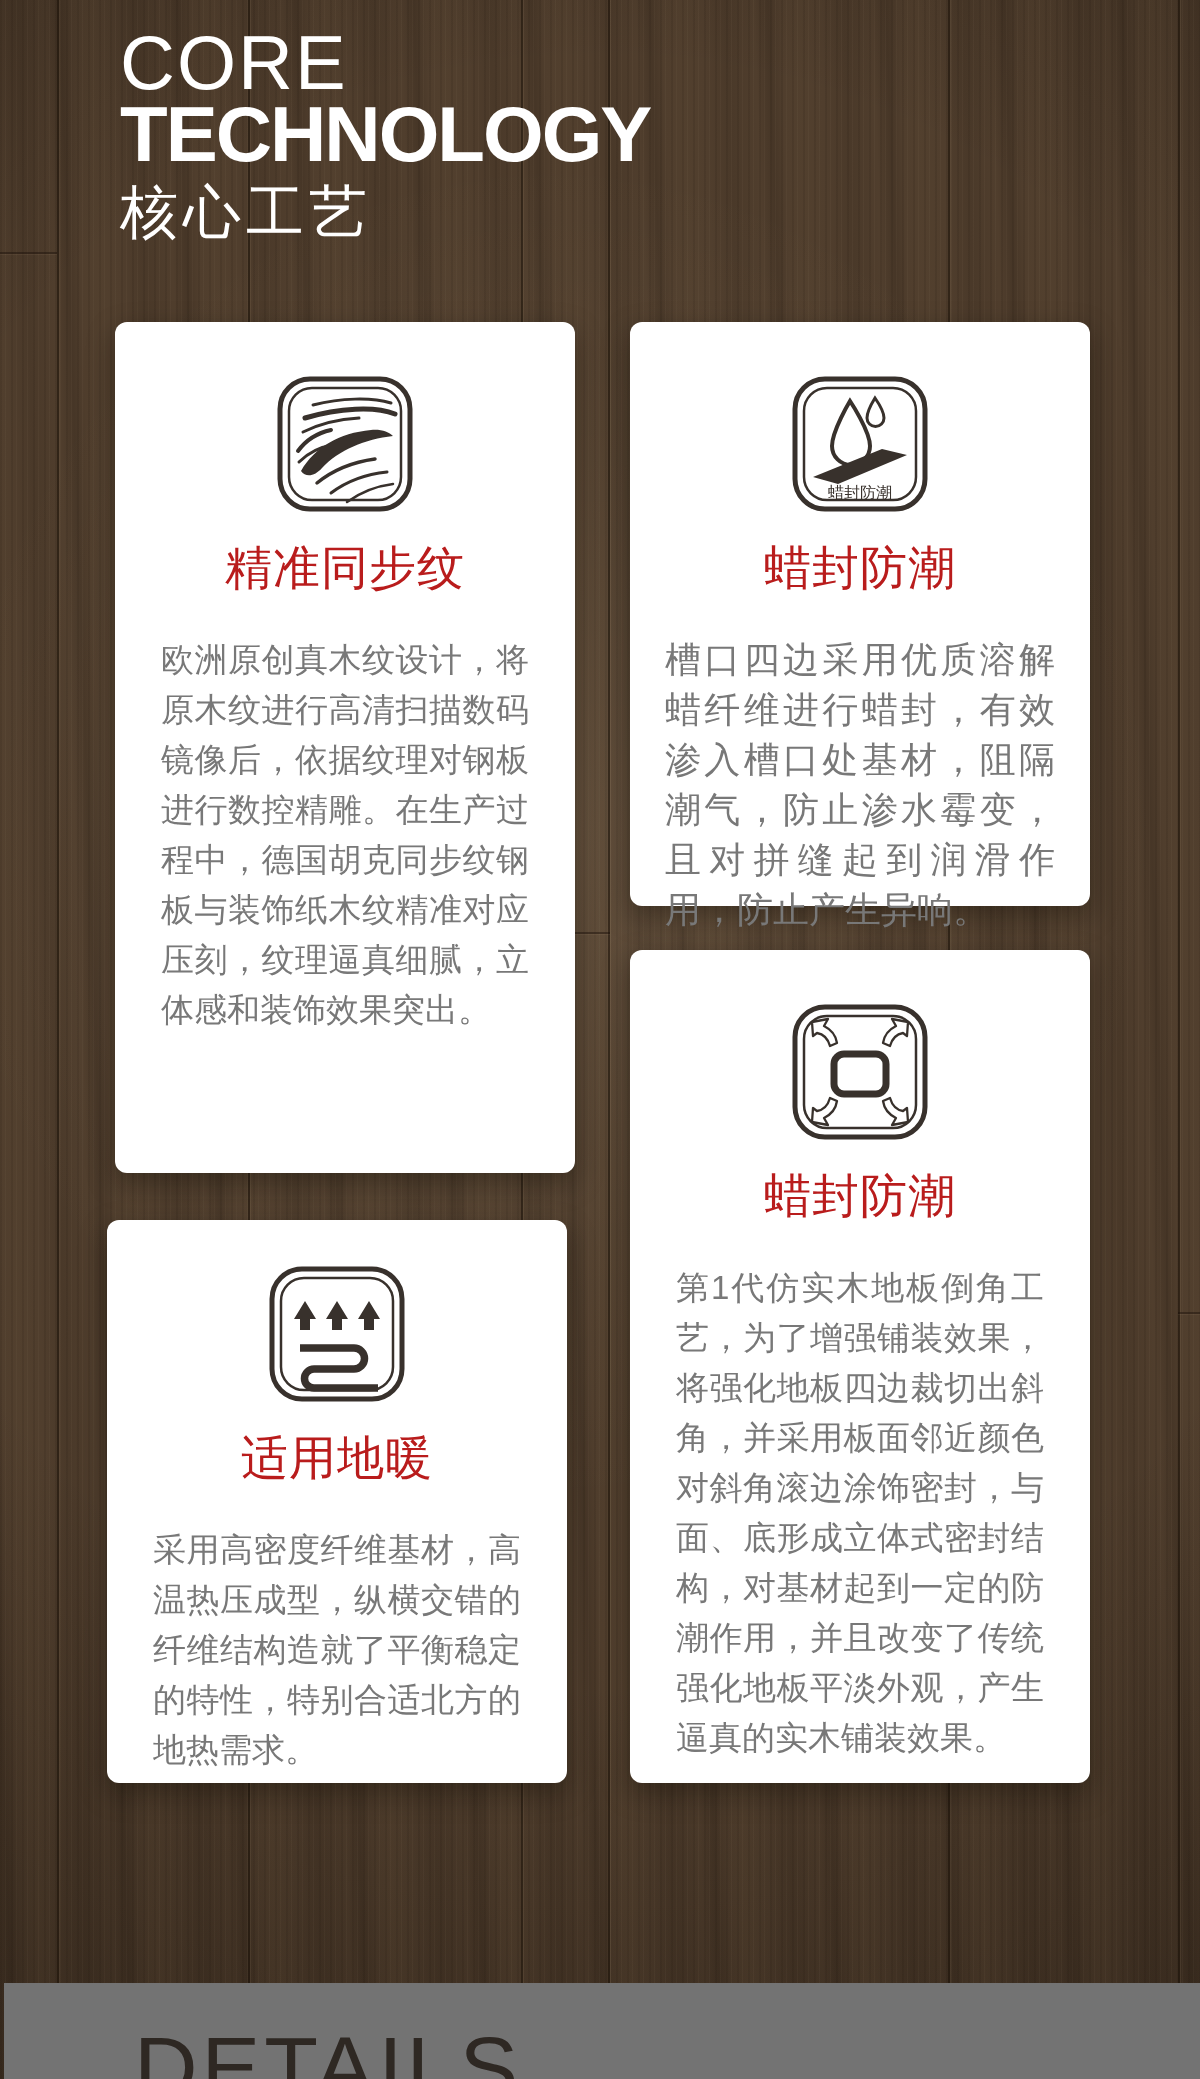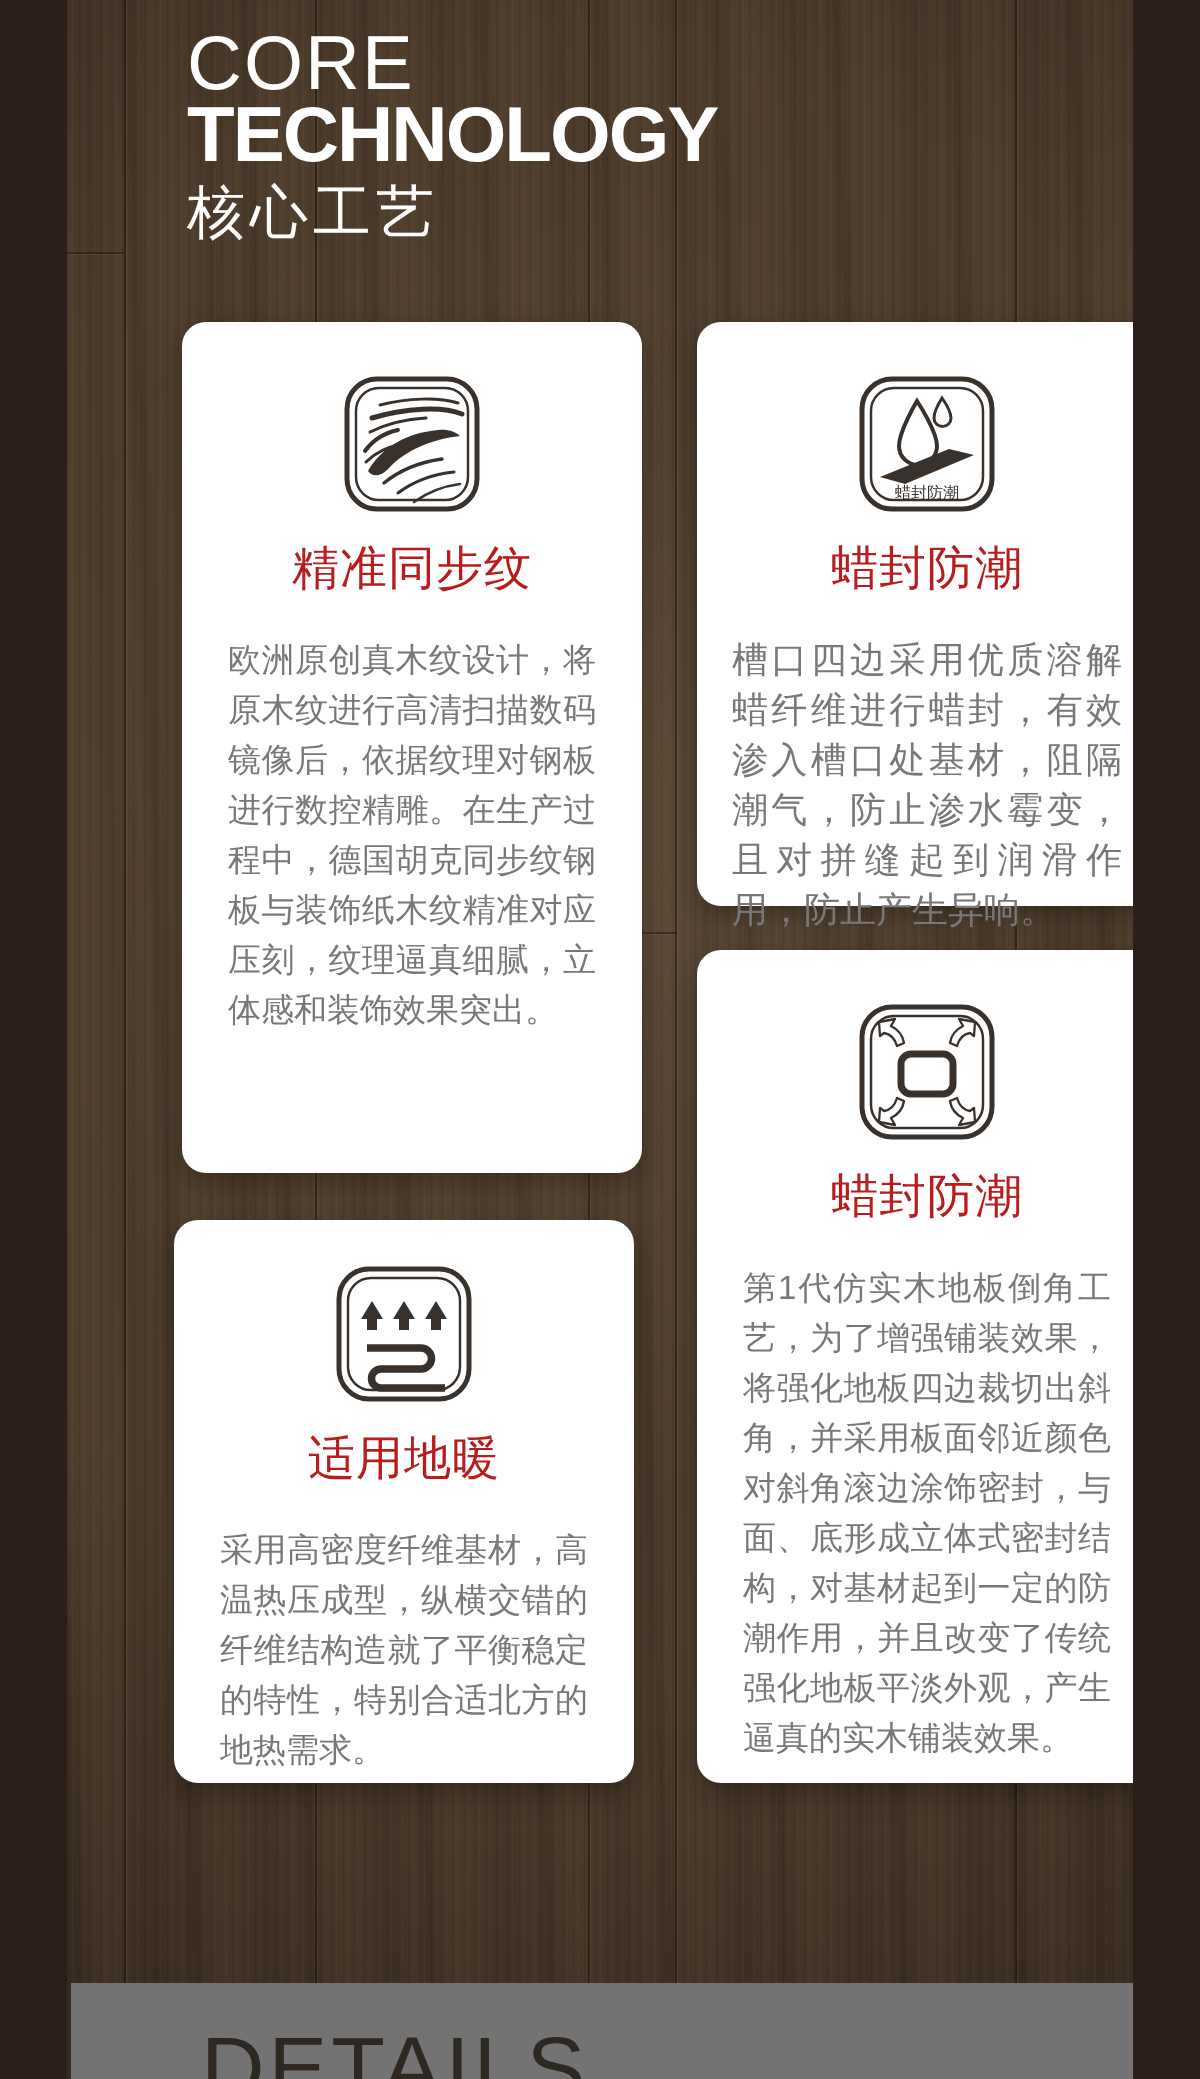--- a/index.html
+++ b/index.html
@@ -1,18 +1,18 @@
 <!DOCTYPE html>
 <html><head>
 <meta charset="utf-8">
 <style>
   html,body{margin:0;padding:0;background:#2a2019;}
   .page{
     position:relative;
-    width:1066px;height:2079px;
+    width:1200px;height:2079px;
     margin:0 auto;
     overflow:hidden;
     font-family:"Liberation Sans","DejaVu Sans",sans-serif;
     -webkit-font-smoothing:antialiased;
   }
   
   .bg{
     position:absolute;inset:0;
     background-color:#503e2d;
     background-image:
@@ -39,21 +39,21 @@
     box-shadow:0 1px 0 rgba(255,226,188,0.06);
   }
   
   .header{position:absolute;left:120px;top:28px;color:#ffffff;}
   .h-en1{font-size:76px;line-height:70px;font-weight:400;letter-spacing:2px;}
   .h-en2{font-size:78px;line-height:72px;font-weight:700;letter-spacing:-2px;}
   .h-cn{font-size:58px;line-height:64px;font-weight:300;letter-spacing:5px;margin-top:10px;}
   
   .card{
     position:absolute;width:460px;
-    background:#ffffff;border-radius:24px;
+    background:#ffffff;border-radius:12px;
     box-shadow:0 10px 28px rgba(12,8,4,0.35);
     display:flex;flex-direction:column;align-items:center;
     padding:52px 0 0 0;box-sizing:border-box;
   }
   .card-1{left:115px;top:322px;height:851px;}
   .card-2{left:630px;top:322px;height:584px;}
   .card-3{left:630px;top:950px;height:833px;}
   .card-4{left:107px;top:1220px;height:563px;justify-content:center;}
   .icon-wrap{width:140px;height:140px;margin-bottom:30px;}
   .icon-wrap svg{width:100%;height:100%;display:block;}

